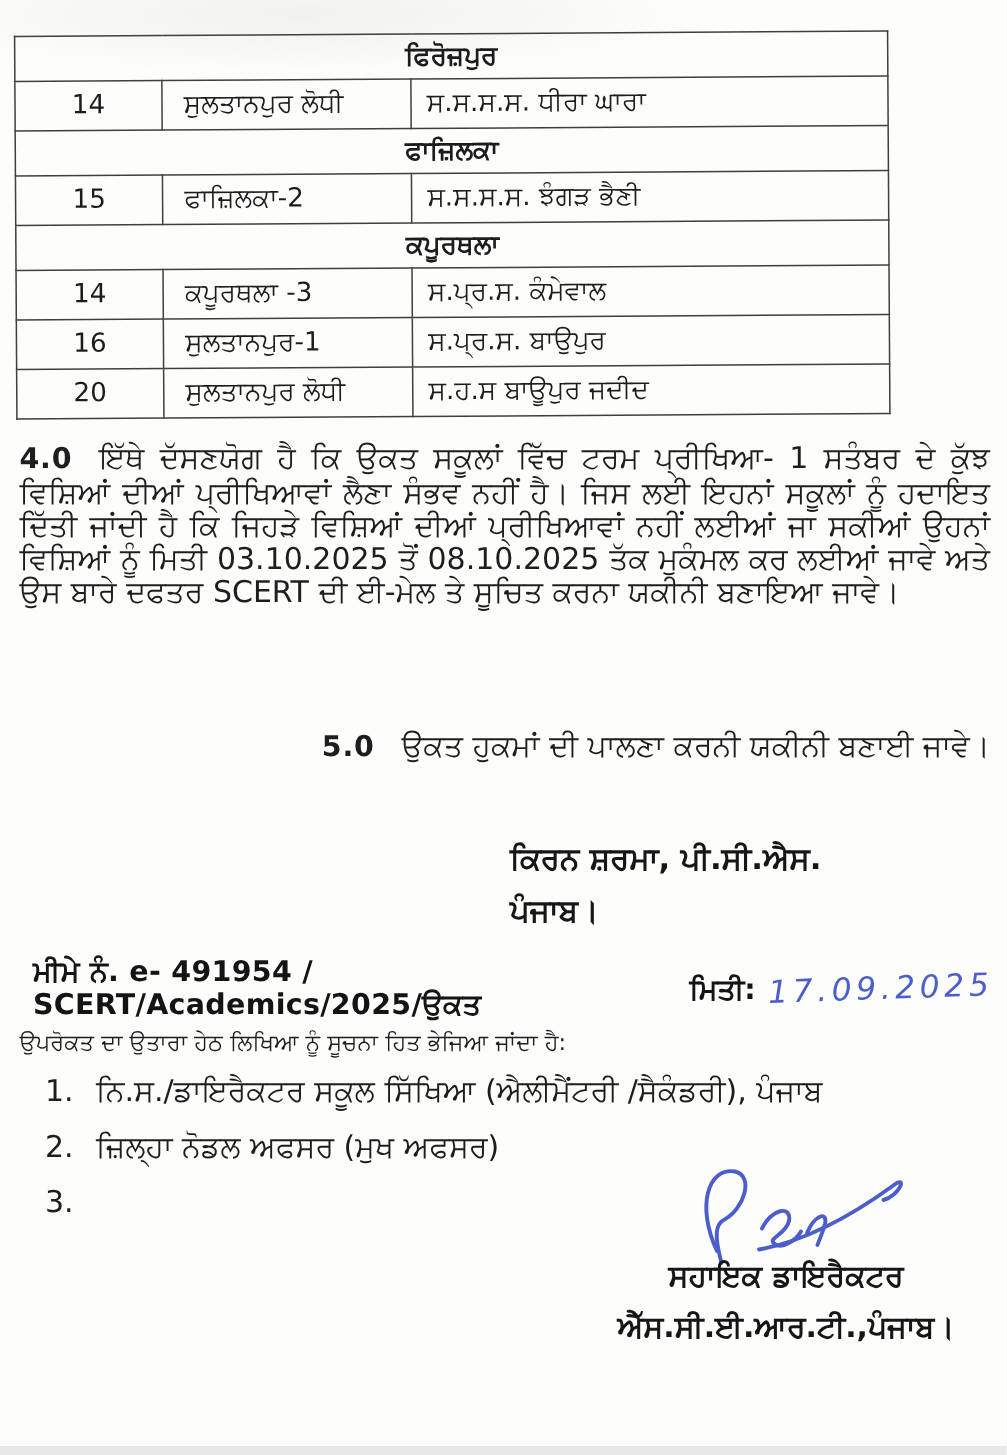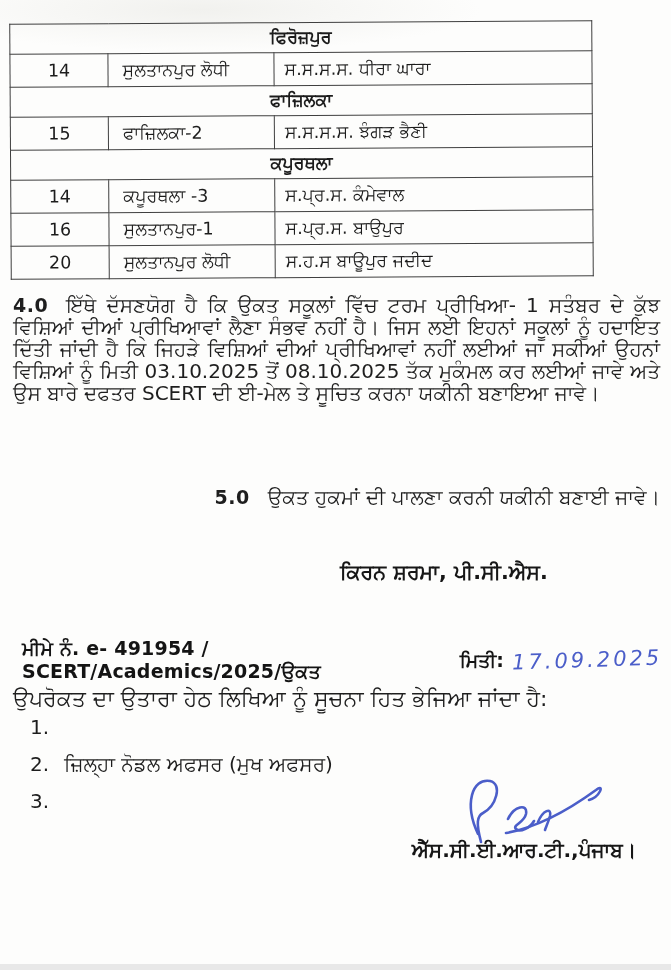--- a/index.html
+++ b/index.html
@@ -27,21 +27,21 @@
   
   .sig-block { position:absolute; left:340px; top:543px; width:320px;
     text-align:left; font-weight:700; font-size:20.5px; line-height:35px; color:#161616;margin-top:12px; }
   
   .memo { position:absolute; left:22px; top:637px; width:640px; display:flex;
     font-weight:700; font-size:19px; color:#141414; align-items:center; }
   .memo .num { flex:1; letter-spacing:0.2px; }
   .memo .datewrap { white-space:nowrap; }
   .handwritten { display:inline-block; color:#4b5ec9; font-weight:400; font-style:italic;
     letter-spacing:3px; font-size:21px; transform:rotate(-2deg); margin-left:8px; }
-  .forward { position:absolute; left:13px; top:686px; width:640px; font-size:22px; color:#1e1e1e; }
+  .forward { position:absolute; left:13px; top:686px; width:640px; font-size:15px; color:#1e1e1e; }
   
   .dist { position:absolute; left:30px; top:716px; width:630px; }
   .dist .item { display:flex; margin-bottom:14px; font-size:20px; line-height:23px; color:#1d1d1d; }
   .dist .inum { width:34px; flex:none; }
   
   .ink-sign { position:absolute; left:448px; top:770px; width:168px; height:80px; }
   .bottom-sig { position:absolute; left:395px; top:833px; width:258px;
     text-align:center; font-weight:700; font-size:20px; line-height:34px; color:#161616; }
 </style>
 </head>
@@ -87,48 +87,51 @@
     </tr>
   </tbody>
     </table>
 
   <div class="para para4"><span class="pnum">4.0</span><span>ਇੱਥੇ ਦੱਸਣਯੋਗ ਹੈ ਕਿ ਉਕਤ ਸਕੂਲਾਂ ਵਿੱਚ ਟਰਮ ਪ੍ਰੀਖਿਆ- 1 ਸਤੰਬਰ ਦੇ ਕੁੱਝ ਵਿਸ਼ਿਆਂ ਦੀਆਂ ਪ੍ਰੀਖਿਆਵਾਂ ਲੈਣਾ ਸੰਭਵ ਨਹੀਂ ਹੈ। ਜਿਸ ਲਈ ਇਹਨਾਂ ਸਕੂਲਾਂ ਨੂੰ ਹਦਾਇਤ ਦਿੱਤੀ ਜਾਂਦੀ ਹੈ ਕਿ ਜਿਹੜੇ ਵਿਸ਼ਿਆਂ ਦੀਆਂ ਪ੍ਰੀਖਿਆਵਾਂ ਨਹੀਂ ਲਈਆਂ ਜਾ ਸਕੀਆਂ ਉਹਨਾਂ ਵਿਸ਼ਿਆਂ  ਨੂੰ ਮਿਤੀ 03.10.2025  ਤੋਂ 08.10.2025 ਤੱਕ  ਮੁਕੰਮਲ ਕਰ ਲਈਆਂ ਜਾਵੇ ਅਤੇ ਉਸ ਬਾਰੇ ਦਫਤਰ SCERT  ਦੀ ਈ-ਮੇਲ ਤੇ ਸੂਚਿਤ ਕਰਨਾ ਯਕੀਨੀ ਬਣਾਇਆ ਜਾਵੇ।</span></div>
 
   <div class="para para5"><span class="pnum">5.0</span><span>ਉਕਤ ਹੁਕਮਾਂ ਦੀ ਪਾਲਣਾ ਕਰਨੀ ਯਕੀਨੀ ਬਣਾਈ ਜਾਵੇ।</span></div>
 
   <div class="sig-block">
     <div>ਕਿਰਨ ਸ਼ਰਮਾ, ਪੀ.ਸੀ.ਐਸ.</div>
+    <div>ਪੰਜਾਬ।</div>
   </div>
 
   <div class="memo">
     <span class="num">ਮੀਮੇ ਨੰ. e- 491954  / SCERT/Academics/2025/ਉਕਤ</span>
     <span class="datewrap"><span>ਮਿਤੀ:</span><span class="handwritten">17.09.2025</span></span>
   </div>
 
   <div class="forward">ਉਪਰੋਕਤ ਦਾ ਉਤਾਰਾ ਹੇਠ ਲਿਖਿਆ ਨੂੰ ਸੂਚਨਾ ਹਿਤ ਭੇਜਿਆ ਜਾਂਦਾ ਹੈ:</div>
 
   <div class="dist">
     <div class="item">
       <span class="inum">1.</span>
+      <span>ਨਿ.ਸ./ਡਾਇਰੈਕਟਰ ਸਕੂਲ ਸਿੱਖਿਆ (ਐਲੀਮੈਂਟਰੀ /ਸੈਕੰਡਰੀ), ਪੰਜਾਬ</span>
     </div>
     <div class="item">
       <span class="inum">2.</span>
       <span>ਜ਼ਿਲ੍ਹਾ ਨੋਡਲ ਅਫਸਰ (ਮੁਖ ਅਫਸਰ)</span>
     </div>
     <div class="item">
       <span class="inum">3.</span>
     </div>
   </div>
 
   <svg class="ink-sign" viewBox="0 0 168 80" xmlns="http://www.w3.org/2000/svg">
     <g fill="none" stroke="#4b5ec9" stroke-width="2.6" stroke-linecap="round" stroke-linejoin="round">
       <path d="M30,64 C16,34 24,8 42,11 C55,14 48,36 35,43 C29,46 28,53 33,72"></path>
       <path d="M60,49 C66,36 80,33 78,44 C76,53 64,55 68,59 C72,63 82,58 86,51"></path>
       <path d="M90,52 C95,40 104,37 102,46 C100,53 98,57 97,60"></path>
       <path d="M58,63 C92,57 126,36 148,20 C157,13 152,27 141,30"></path>
     </g>
   </svg>
 
   <div class="bottom-sig">
+    <div>ਸਹਾਇਕ ਡਾਇਰੈਕਟਰ</div>
     <div>ਐੱਸ.ਸੀ.ਈ.ਆਰ.ਟੀ.,ਪੰਜਾਬ।</div>
   </div>
 
 </div>
 
 </body></html>

